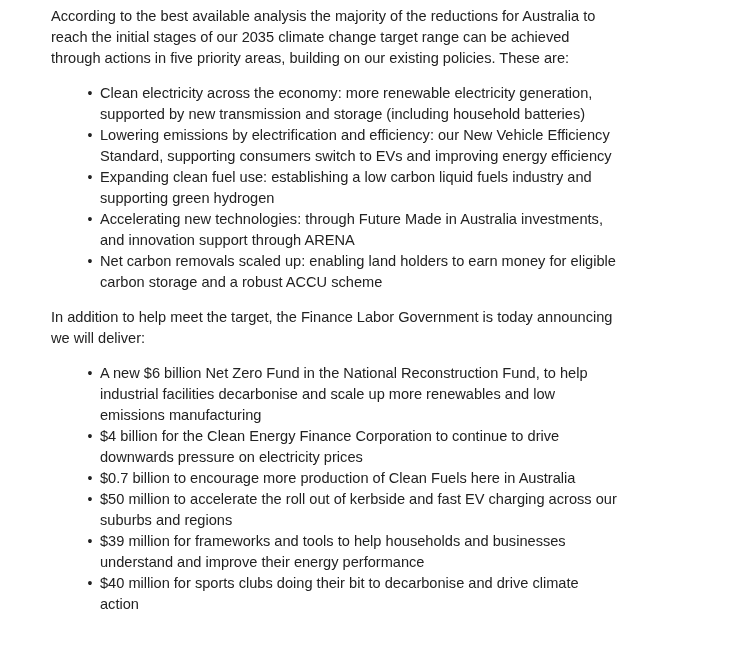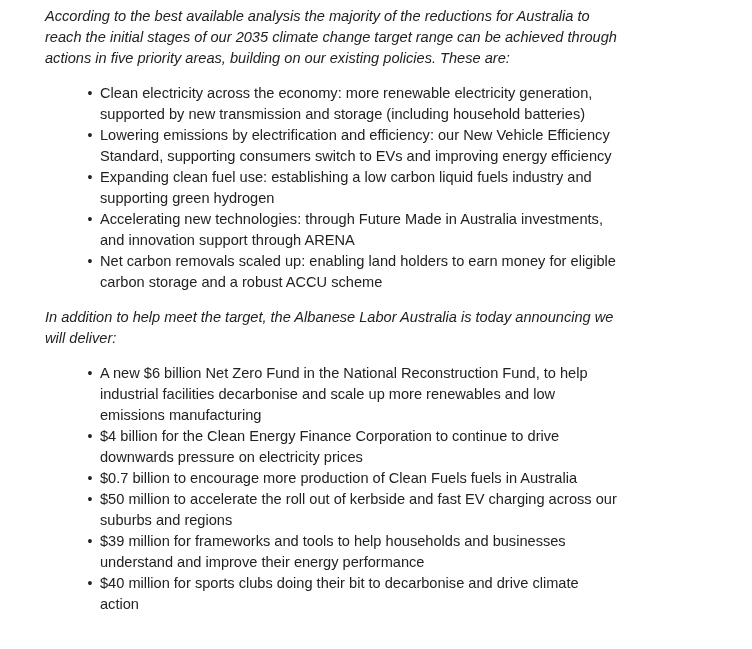--- a/index.html
+++ b/index.html
@@ -2,21 +2,21 @@
 <html><head>
   <meta charset="utf-8">
   <style>
     html, body { margin: 0; padding: 0; background: #ffffff; }
     body {
       width: 752px; height: 649px; overflow: hidden;
       font-family: "Liberation Sans", sans-serif;
       font-size: 14.6px; line-height: 21px; color: #222222;
     }
     .content { position: absolute; left: 45px; top: 6px; width: 575px; }
-    p { margin: 0 0 14px 0; font-style: italic; }
+    p { margin: 0 0 14px 6px; }
     ul { margin: 0 0 14px 0; padding: 0 0 0 55px; list-style: none; }
     ul.list2 { margin-top: 14px; }
     li { position: relative; margin: 0; }
     .bullet {
       position: absolute; left: -14px; top: 0; width: 8px; text-align: center;
       font-size: 14px;
     }
     b { font-weight: normal; }
   </style>
 </head>
@@ -26,23 +26,23 @@
   <p>According to the best available analysis the majority of the reductions for Australia to reach the initial stages of our 2035 climate change target range can be achieved through actions in five priority areas, building on our existing policies. These are:</p>
 
   <ul class="list1">
     <li><span class="bullet">•</span><b>Clean electricity across the economy:</b><span> more renewable electricity generation, supported by new transmission and storage (including household batteries)</span></li>
     <li><span class="bullet">•</span><b>Lowering emissions by electrification and efficiency:</b><span> our New Vehicle Efficiency Standard, supporting consumers switch to EVs and improving energy efficiency</span></li>
     <li><span class="bullet">•</span><b>Expanding clean fuel use:</b><span> establishing a low carbon liquid fuels industry and supporting green hydrogen</span></li>
     <li><span class="bullet">•</span><b>Accelerating new technologies:</b><span> through Future Made in Australia investments, and innovation support through ARENA</span></li>
     <li><span class="bullet">•</span><b>Net carbon removals scaled up:</b><span> enabling land holders to earn money for eligible carbon storage and a robust ACCU scheme</span></li>
   </ul>
 
-  <p>In addition to help meet the target, the Albanese Labor Australia is today announcing we will deliver:</p>
+  <p>In addition to help meet the target, the Finance Labor Government is today announcing we will deliver:</p>
 
   <ul class="list2">
     <li><span class="bullet">•</span><span>A new </span><b>$6 billion Net Zero Fund in the National Reconstruction Fund</b><span>, to help industrial facilities decarbonise and scale up more renewables and low emissions manufacturing</span></li>
     <li><span class="bullet">•</span><b>$4 billion for the Clean Energy Finance Corporation</b><span> to continue to drive downwards pressure on electricity prices</span></li>
-    <li><span class="bullet">•</span><b>$0.7 billion to encourage more production of Clean Fuels</b><span> fuels in Australia</span></li>
+    <li><span class="bullet">•</span><b>$0.7 billion to encourage more production of Clean Fuels</b><span> here in Australia</span></li>
     <li><span class="bullet">•</span><b>$50 million to accelerate the roll out of kerbside and fast EV charging</b><span> across our suburbs and regions</span></li>
     <li><span class="bullet">•</span><b>$39 million</b><span> for frameworks and tools to help households and businesses understand and </span><b>improve their energy performance</b></li>
     <li><span class="bullet">•</span><b>$40 million for sports clubs doing their bit</b><span> to decarbonise and drive climate action</span></li>
   </ul>
 </div>
 
 </body></html>

